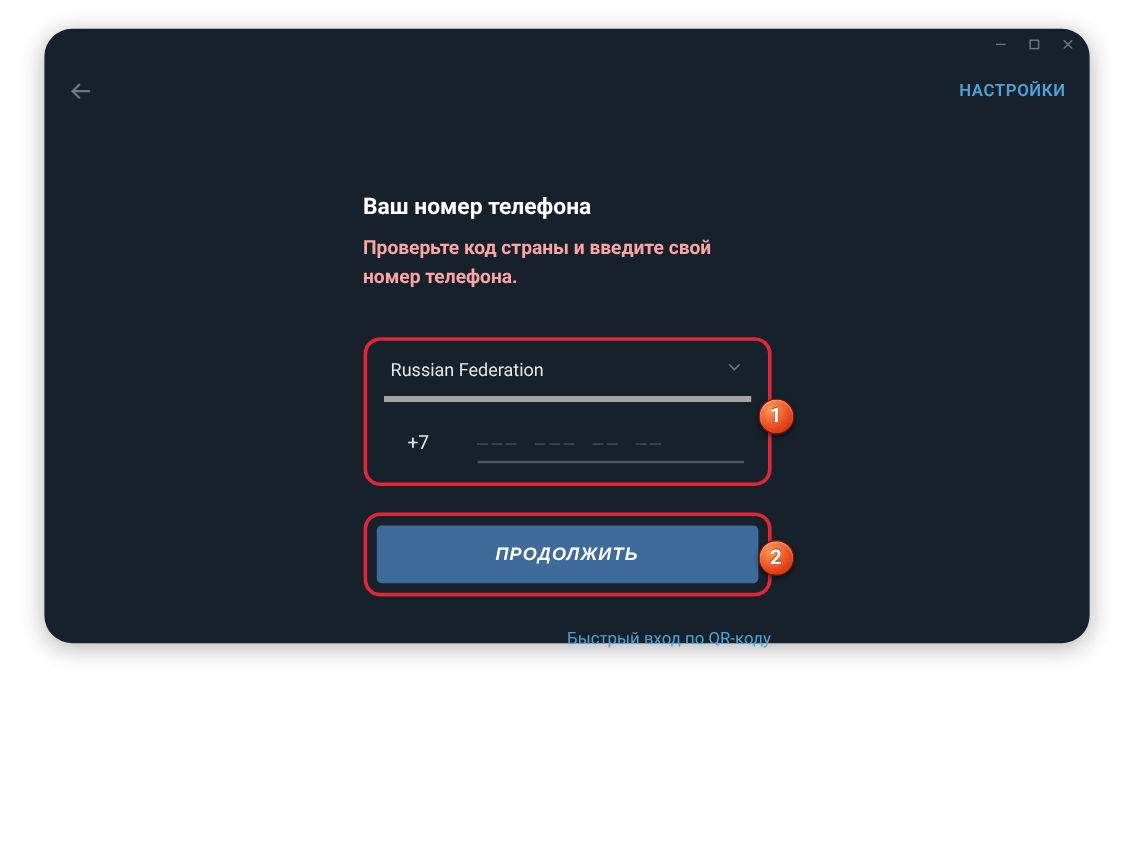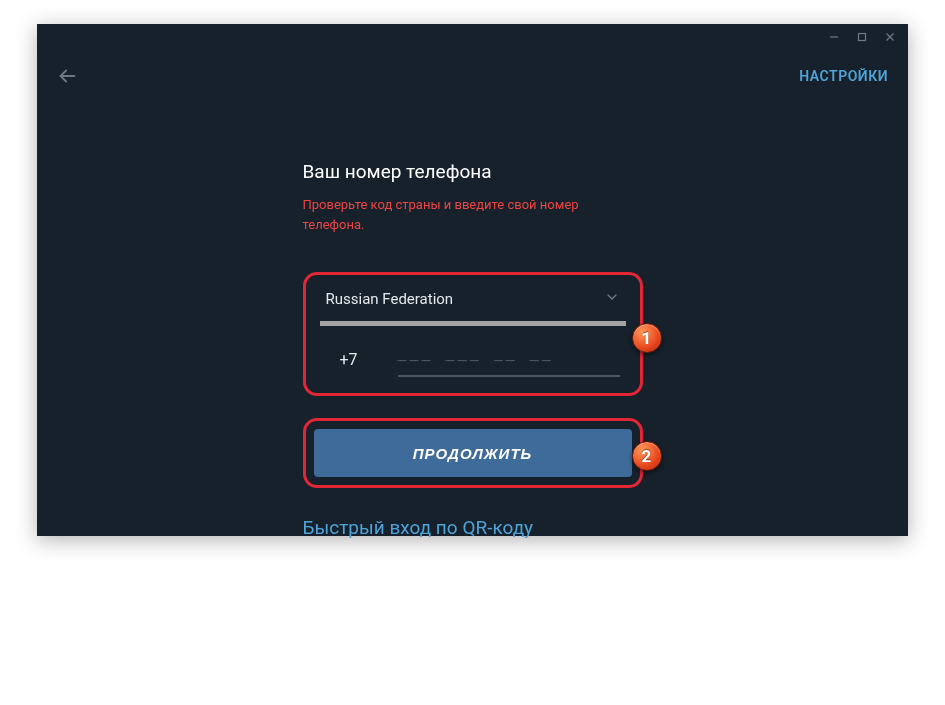--- a/index.html
+++ b/index.html
@@ -16,20 +16,21 @@
       position: relative;
     }
     .window {
       position: absolute;
       top: 24px;
       left: 37px;
       width: 871px;
       height: 512px;
       background: #17212b;
       box-shadow: 0 4px 20px rgba(0,0,0,0.3);
+      border-radius: 23px;
     }
     .titlebar {
       height: 26px;
       display: flex;
       justify-content: flex-end;
       align-items: center;
       padding-right: 4px;
     }
     .win-btn {
       width: 28px;
@@ -66,28 +67,29 @@
       letter-spacing: 0.5px;
       cursor: pointer;
     }
     .content {
       width: 340px;
       margin: 70px auto 0;
     }
     .title {
       color: #ffffff;
       font-size: 19px;
-      font-weight: 400;
+      font-weight: 700;
       margin-bottom: 12px;
     }
     .subtitle {
-      color: #ef4444;
-      font-size: 13px;
+      color: #fca5a5;
+      font-size: 16px;
       line-height: 1.5;
       margin-bottom: 38px;
+      font-weight: bold;
     }
     .input-group {
       position: relative;
       border: 3px solid #e32636;
       border-radius: 14px;
       padding: 10px 14px 16px 14px;
       margin-bottom: 22px;
     }
     .country-select {
       display: flex;
@@ -142,23 +144,23 @@
       color: #ffffff;
       font-size: 15px;
       font-weight: 600;
       letter-spacing: 1px;
       cursor: pointer;
       border-radius: 4px;
       font-style: italic;
     }
     .qr-link {
       display: block;
-      text-align: left;
+      text-align: right;
       color: #4fa3d9;
-      font-size: 19px;
+      font-size: 14px;
       cursor: pointer;
     }
     .badge {
       position: absolute;
       right: -22px;
       width: 30px;
       height: 30px;
       border-radius: 50%;
       background: radial-gradient(circle at 35% 30%, #ff9a5a, #e8451c 60%, #a82a0e);
       border: 1px solid #6b1a06;

